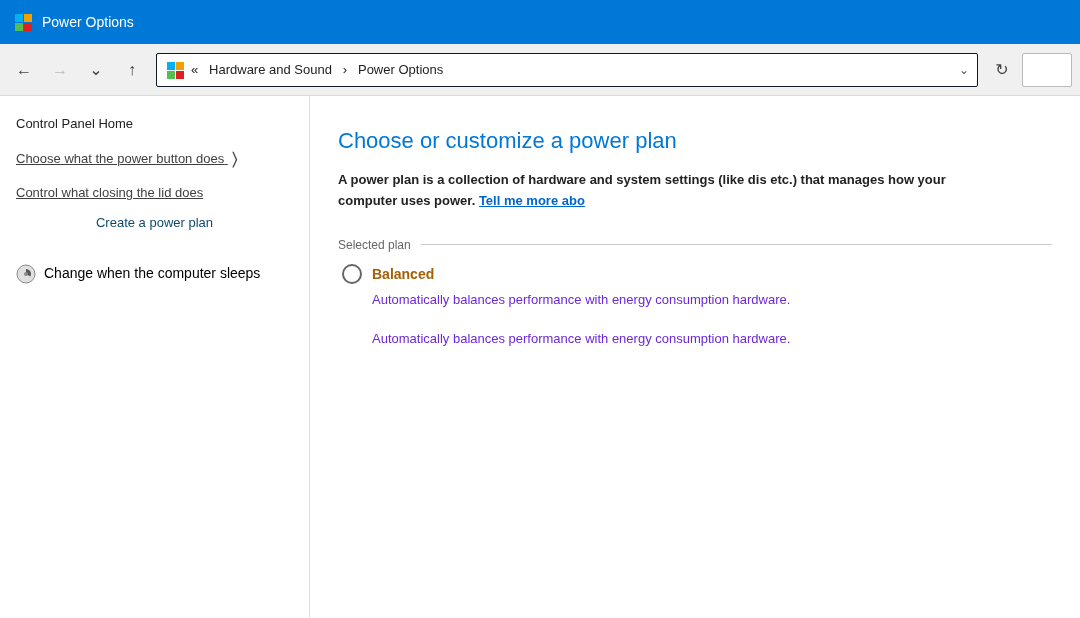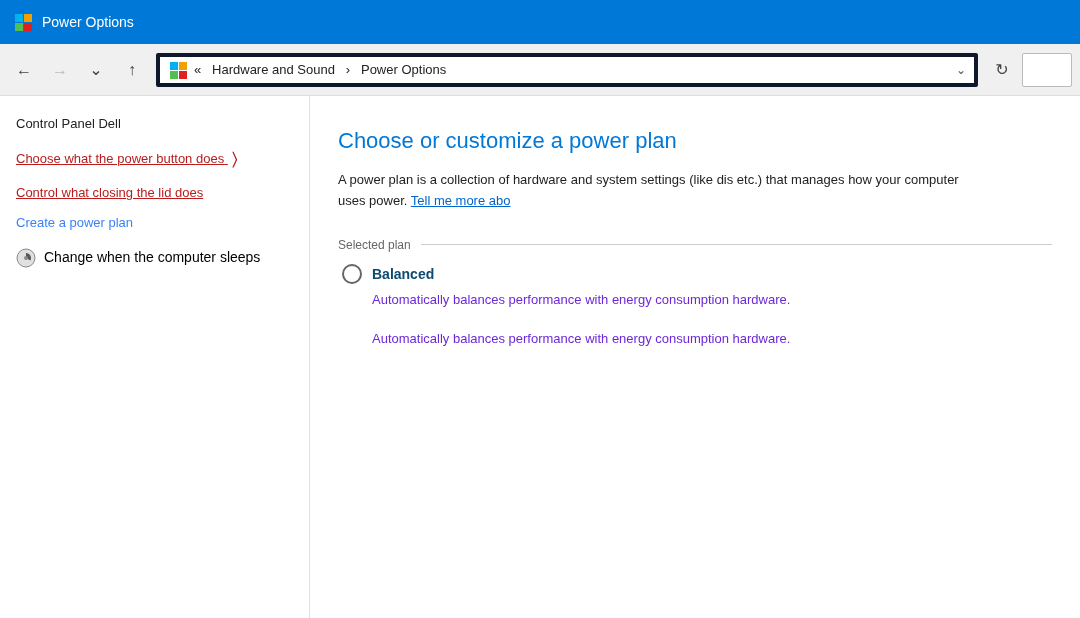--- a/index.html
+++ b/index.html
@@ -42,21 +42,21 @@
       border-radius: 3px;
       display: flex; align-items: center; justify-content: center;
       color: #444;
       font-size: 16px;
     }
     .nav-btn.disabled { color: #bbb; cursor: default; }
     .address-bar {
       flex: 1;
       height: 34px;
       background: white;
-      border: 4px solid #0f172a;
+      border: 1px solid #0f172a;
       border-radius: 2px;
       display: flex;
       align-items: center;
       padding: 0 8px;
       margin: 0 4px;
       gap: 6px;
       overflow: hidden;
     }
     .address-icon {
       width: 20px; height: 20px; flex-shrink: 0;
@@ -102,32 +102,33 @@
       overflow-y: auto;
     }
     .sidebar-heading {
       font-size: 13px;
       color: #222;
       margin-bottom: 16px;
       font-weight: 400;
     }
     .sidebar-link {
       display: block;
-      color: #b91c1c;
+      color: #404040;
       text-decoration: underline;
       font-size: 13px;
       margin-bottom: 12px;
       cursor: pointer;
       line-height: 1.4;
     }
     .sidebar-item {
       font-size: 13px;
-      color: #3b82f6;
-      margin-bottom: 14px;
+      color: #0c4a6e;
+      margin-bottom: 30px;
       line-height: 1.4;
+      text-align: center;
     }
     .sidebar-item-with-icon {
       display: flex;
       align-items: center;
       gap: 8px;
       margin-bottom: 14px;
     }
     .sidebar-item-icon {
       width: 20px; height: 20px; flex-shrink: 0; margin-top: 1px;
     }
@@ -150,20 +151,21 @@
       color: #0078d7;
       font-weight: 300;
       margin-bottom: 16px;
     }
     .content-description {
       font-size: 13px;
       color: #222;
       line-height: 1.6;
       margin-bottom: 20px;
       max-width: 640px;
+      font-weight: bold;
     }
     .tell-more-link {
       color: #0066cc;
       text-decoration: underline;
       cursor: pointer;
     }
     .section-label {
       font-size: 12px;
       color: #666;
       margin-bottom: 12px;
@@ -203,21 +205,21 @@
     }
     .radio-btn.selected::after {
       content: '';
       width: 8px; height: 8px;
       border-radius: 50%;
       background: white;
     }
     .plan-name {
       font-size: 14px;
       font-weight: 700;
-      color: #0c4a6e;
+      color: #a16207;
     }
     .plan-desc {
       font-size: 13px;
       color: #6d28d9;
       line-height: 1.5;
       margin-left: 30px;
       max-width: 600px;
     }
     
     .sleep-icon-svg {
@@ -266,21 +268,21 @@
     <span class="address-dropdown">⌄</span>
   </div>
 
   <button class="address-refresh">↻</button>
   <div class="search-box"></div>
 </div>
 
 <div class="main">
 
   <div class="sidebar">
-    <div class="sidebar-heading">Control Panel Dell</div>
+    <div class="sidebar-heading">Control Panel Home</div>
 
     <a class="sidebar-link">
       <span>Choose what the power button does</span>
       <span class="cursor-hand">〉</span>
     </a>
 
     <a class="sidebar-link">
       <span>Control what closing the lid does</span>
     </a>
 

